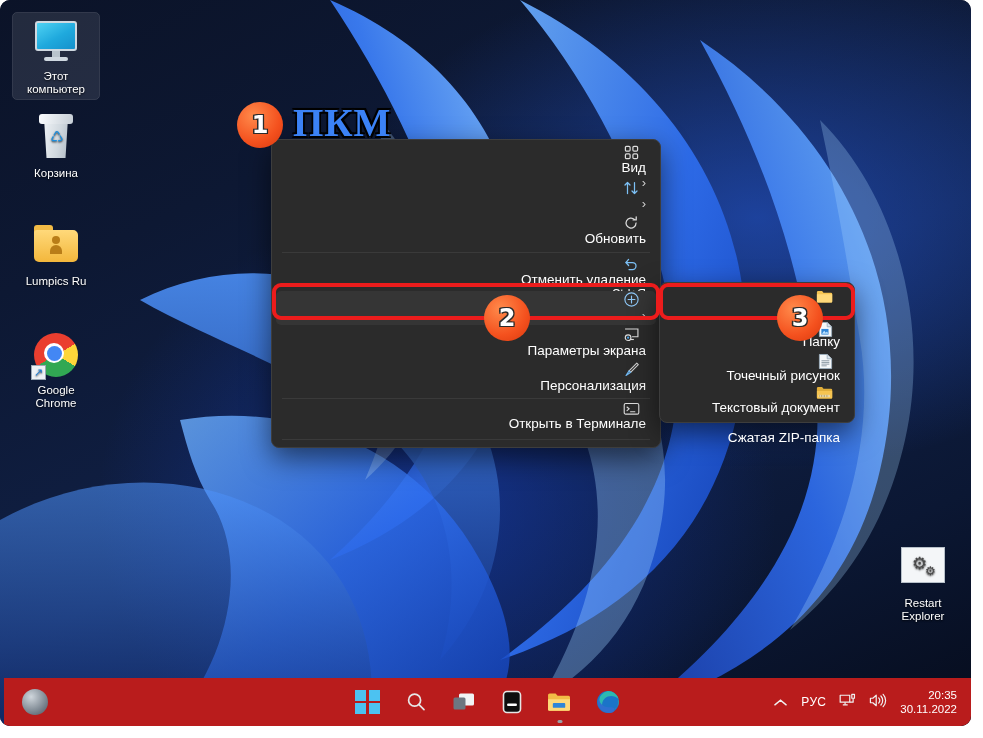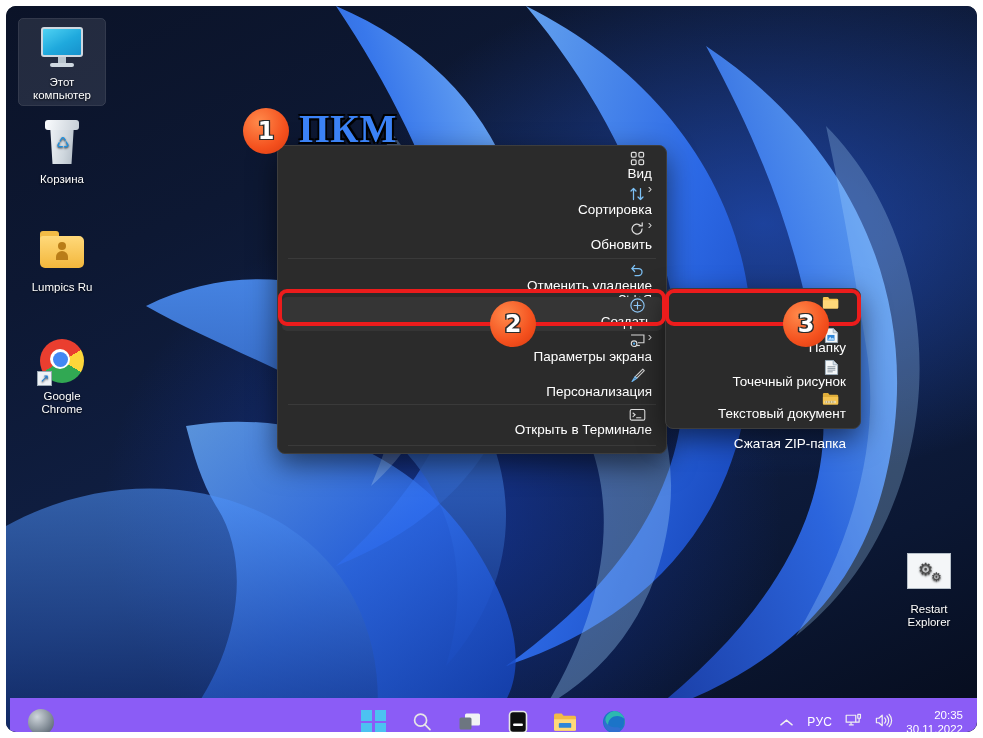--- a/index.html
+++ b/index.html
@@ -5,21 +5,20 @@
   * { box-sizing: border-box; margin:0; padding:0; }
   html,body{
     width:983px; height:738px; overflow:hidden;
     background:#ffffff;
     font-family:"Liberation Sans", sans-serif;
   }
   #screen{
     position:relative;
     width:983px; height:738px;
     background:#ffffff;
-    padding:6px;
   }
   
   #desktop{
     position:relative;
     width:971px; height:726px;
     border-radius:10px;
     overflow:hidden;
     background:#0a1020;
   }
   #wallpaper{
@@ -137,22 +136,22 @@
     font-weight:bold; font-size:39px; letter-spacing:1px;
     color:#3b82f6;
     text-shadow:
       -1.6px -1.6px 0 #000, 1.6px -1.6px 0 #000,
       -1.6px 1.6px 0 #000, 1.6px 1.6px 0 #000,
       0 0 3px rgba(0,0,0,.8);
   }
 
   
   #taskbar{
-    position:absolute; left:4px; right:0; bottom:0; height:34px;
-    background:#8b5cf6;
+    position:absolute; left:4px; right:0; bottom:0; height:48px;
+    background:#b91c1c;
     display:flex; align-items:center;
   }
   #tb-left{ position:absolute; left:18px; top:0; height:48px; display:flex; align-items:center; }
   #tb-center{ position:absolute; left:0; right:0; top:0; height:48px;
     display:flex; align-items:center; justify-content:center; gap:22px;}
   #tb-right{ position:absolute; right:14px; top:0; height:48px; display:flex; align-items:center; gap:13px; color:#fff;}
   .tbi{ position:relative; width:26px; height:26px; display:flex; align-items:center; justify-content:center;}
   .tbi .run{ position:absolute; bottom:-8px; left:50%; transform:translateX(-50%); width:5px; height:3px;border-radius:2px;background:#9aa0a6;}
   .win-logo{ display:grid; grid-template-columns:11px 11px; grid-template-rows:11px 11px; gap:2.5px;}
   .win-logo i{ background:#4cc2f1; display:block;}
@@ -271,21 +270,20 @@
         <span class="chev">›</span>
       </div>
 
       <div class="mi">
         <span class="ico">
           <svg width="16" height="16" viewBox="0 0 16 16" fill="none" stroke="#7cc0f5" stroke-width="1.25" stroke-linecap="round" stroke-linejoin="round">
             <path d="M4.5 13.5V2.5 M2 5 L4.5 2.5 L7 5"></path>
               <path d="M11.5 2.5V13.5 M9 11 L11.5 13.5 L14 11"></path>
           </svg>
         </span>
-        <span class="txt">Сортировка</span>
         <span class="chev">›</span>
       </div>
 
       <div class="mi">
         <span class="ico">
           <svg width="16" height="16" viewBox="0 0 16 16" fill="none" stroke="#dcdcdc" stroke-width="1.25" stroke-linecap="round">
             <path d="M13 8a5 5 0 1 1-1.6-3.6"></path>
               <path d="M13.2 1.8v3.1h-3.1"></path>
           </svg>
         </span>
@@ -305,21 +303,20 @@
         <span class="acc">Ctrl+Я</span>
       </div>
 
       <div class="mi hl">
         <span class="ico">
           <svg width="17" height="17" viewBox="0 0 18 18" fill="none" stroke="#8fc8f7" stroke-width="1.2">
             <circle cx="9" cy="9" r="7"></circle>
               <path d="M9 5.4v7.2 M5.4 9h7.2" stroke-linecap="round"></path>
           </svg>
         </span>
-        <span class="txt">Создать</span>
         <span class="chev">›</span>
       </div>
 
       <div class="mi">
         <span class="ico">
           <svg width="17" height="17" viewBox="0 0 18 18" fill="none" stroke="#dcdcdc" stroke-width="1.2">
             <path d="M2.2 3.2h13.6v8.2H9.6"></path>
               <path d="M6.5 14.3h5"></path>
             <circle cx="5.4" cy="12.4" r="3" fill="#2b2b2b" stroke="#dcdcdc"></circle>
             <circle cx="5.4" cy="12.4" r="1.2" fill="#4aa3e8" stroke="none"></circle>

